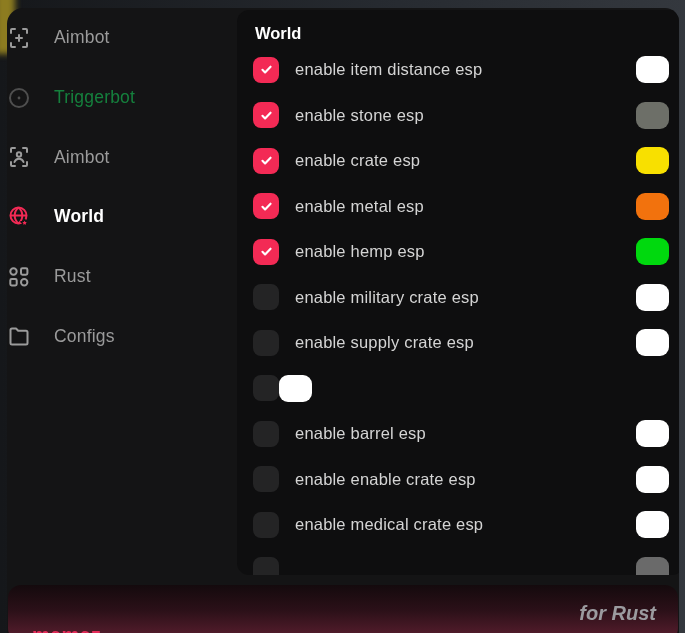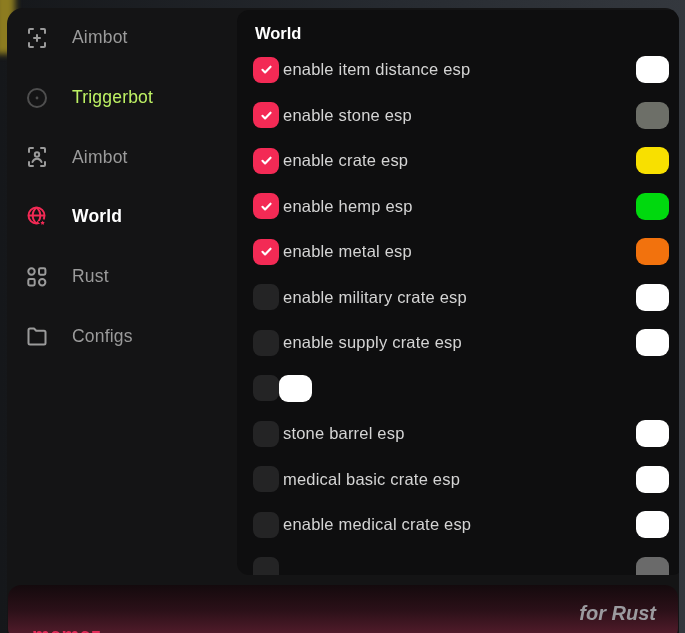--- a/index.html
+++ b/index.html
@@ -14,48 +14,48 @@
     background:#8d7c20; filter:blur(3px); z-index:0;
   }
   .window {
     position:absolute; left:7px; top:8px; width:672px; height:640px;
     background:#141415; border-radius:16px 14px 0 0; z-index:1; overflow:hidden;
   }
   
   .sidebar { position:absolute; left:0; top:0; width:230px; }
   .side-item {
     height:59.7px; display:flex; align-items:center; gap:23px;
-    padding-left:18px; cursor:pointer;
+    cursor:pointer;
   }
   .side-item .icon { width:24px; height:24px; flex:0 0 24px; }
   .side-item .icon svg { width:24px; height:24px; display:block; }
   .side-item .lbl { font-size:17.5px; letter-spacing:.2px; }
   .side-item.normal .lbl { color:#9b9b9b; font-weight:500; }
   .side-item.normal  .icon { color:#9b9b9b; }
-  .side-item.dim .lbl { color:#bef264; font-weight:500; }
+  .side-item.dim .lbl { color:#15803d; font-weight:500; }
   .side-item.dim .icon { color:#4e4e4e; }
   .side-item.active .lbl { color:#ffffff; font-weight:600; }
   .side-item.active .icon { color:var(--accent); }
   
   .panel {
     position:absolute; left:230px; top:2px; width:447px; height:565px;
     background:#0e0e0f; border-radius:12px; overflow:hidden;
     padding:12px 15px 0 16px;
   }
   .panel-title { color:#ffffff; font-size:16.5px; font-weight:600; margin:2px 0 4px 2px; }
   .row { height:45.5px; display:flex; align-items:center; }
   .checkbox {
     width:26px; height:26px; border-radius:8px; background:#242425;
     flex:0 0 26px; display:flex; align-items:center; justify-content:center;
     cursor:pointer;
   }
   .checkbox svg { display:none; }
   .checkbox.checked { background:var(--accent); }
   .checkbox.checked svg { display:block; }
-  .row .lbl { flex:1; color:#d4d4d4; font-size:16.5px; margin-left:4px; letter-spacing:.2px; }
+  .row .lbl { flex:1; color:#d4d4d4; font-size:16.5px; margin-left:16px; letter-spacing:.2px; }
   .swatch {
     width:33px; height:27px; border-radius:9px; flex:0 0 33px; cursor:pointer;
   }
   
   .footer {
     position:absolute; left:1px; bottom:7px; width:670px; height:56px;
     border-radius:13px;
     background:linear-gradient(180deg,#140a0d 0%,#2b1018 45%,#5c1f30 100%);
     display:flex; align-items:center; justify-content:space-between;
     padding:0 22px 0 24px;
@@ -168,54 +168,54 @@
           </div>
           <span class="lbl">enable crate esp</span>
           <div class="swatch" style="background: rgb(248, 224, 0);"></div>
         </div>
         <div class="row">
           <div class="checkbox checked">
             <svg viewBox="0 0 24 24" fill="none" stroke="#ffffff" stroke-width="3.4" stroke-linecap="round" stroke-linejoin="round" width="15" height="15">
     <path d="M5.5 12.5l4.2 4.2 8.8-9.2"></path>
   </svg>
           </div>
+          <span class="lbl">enable metal esp</span>
+          <div class="swatch" style="background: rgb(242, 114, 13);"></div>
+        </div>
+        <div class="row">
+          <div class="checkbox checked">
+            <svg viewBox="0 0 24 24" fill="none" stroke="#ffffff" stroke-width="3.4" stroke-linecap="round" stroke-linejoin="round" width="15" height="15">
+    <path d="M5.5 12.5l4.2 4.2 8.8-9.2"></path>
+  </svg>
+          </div>
           <span class="lbl">enable hemp esp</span>
           <div class="swatch" style="background: rgb(0, 217, 14);"></div>
         </div>
         <div class="row">
-          <div class="checkbox checked">
-            <svg viewBox="0 0 24 24" fill="none" stroke="#ffffff" stroke-width="3.4" stroke-linecap="round" stroke-linejoin="round" width="15" height="15">
-    <path d="M5.5 12.5l4.2 4.2 8.8-9.2"></path>
-  </svg>
-          </div>
-          <span class="lbl">enable metal esp</span>
-          <div class="swatch" style="background: rgb(242, 114, 13);"></div>
-        </div>
-        <div class="row">
           <div class="checkbox"></div>
           <span class="lbl">enable military crate esp</span>
           <div class="swatch" style="background: rgb(255, 255, 255);"></div>
         </div>
         <div class="row">
           <div class="checkbox"></div>
           <span class="lbl">enable supply crate esp</span>
           <div class="swatch" style="background: rgb(255, 255, 255);"></div>
         </div>
         <div class="row">
           <div class="checkbox"></div>
           <div class="swatch" style="background: rgb(255, 255, 255);"></div>
         </div>
         <div class="row">
           <div class="checkbox"></div>
-          <span class="lbl">stone barrel esp</span>
-          <div class="swatch" style="background: rgb(255, 255, 255);"></div>
-        </div>
-        <div class="row">
-          <div class="checkbox"></div>
-          <span class="lbl">medical basic crate esp</span>
+          <span class="lbl">enable barrel esp</span>
+          <div class="swatch" style="background: rgb(255, 255, 255);"></div>
+        </div>
+        <div class="row">
+          <div class="checkbox"></div>
+          <span class="lbl">enable enable crate esp</span>
           <div class="swatch" style="background: rgb(255, 255, 255);"></div>
         </div>
         <div class="row">
           <div class="checkbox"></div>
           <span class="lbl">enable medical crate esp</span>
           <div class="swatch" style="background: rgb(255, 255, 255);"></div>
         </div>
         <div class="row">
           <div class="checkbox"></div>
           <span class="lbl"></span>

